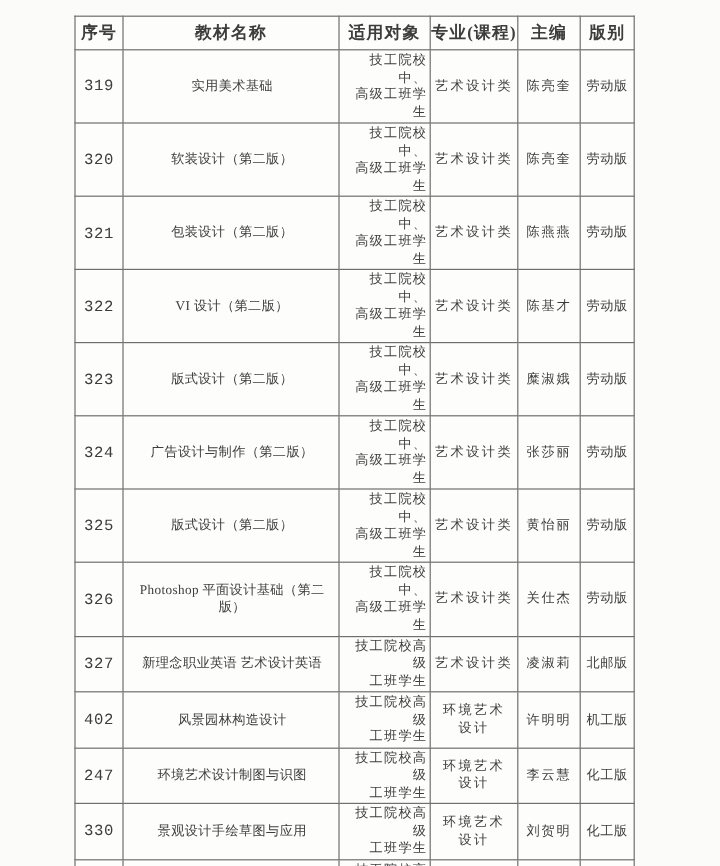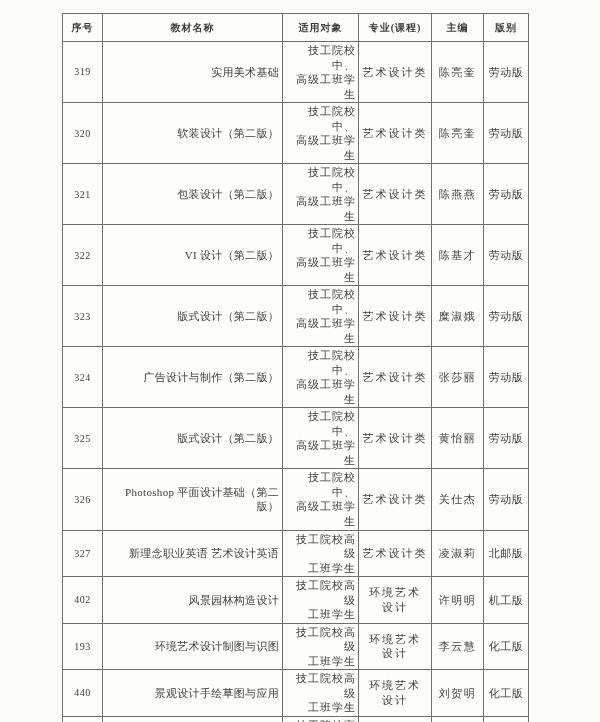--- a/index.html
+++ b/index.html
@@ -21,37 +21,37 @@
     width: 466px;
     background: #fdfdfc;
     border: 1.5px solid #4d4d4d;
   }
   th, td {
     border: 1px solid #6f6f6f;
     overflow: hidden;
   }
   thead th {
     height: 27px;
-    font-size: 10px;
+    font-size: 14px;
     font-weight: bold;
     letter-spacing: 1px;
     text-align: center;
     vertical-align: middle;
     padding: 0;
   }
   tbody tr { height: 32px; }
   td {
     font-size: 11px;
     line-height: 1.32;
     vertical-align: middle;
     text-align: center;
     padding: 1px 2px;
   }
-  td.c-no   { font-size: 10px; letter-spacing: 0.5px; }
-  td.c-name { text-align: right; padding: 1px 3px 1px 5px; letter-spacing: 0.3px; white-space: pre-line; }
+  td.c-no   { font-size: 13px; letter-spacing: 0.5px; font-family: Liberation Mono, monospace; }
+  td.c-name { text-align: center; padding: 1px 3px 1px 5px; letter-spacing: 0.3px; white-space: pre-line; }
   td.c-aud  { letter-spacing: 1px;   white-space: pre-line; text-align: right; }
   td.c-major{ letter-spacing: 2px;   white-space: pre-line; margin-left: 40px; }
   td.c-editor{ letter-spacing: 1.5px; white-space: pre-line; }
   td.c-pub  { letter-spacing: 0.5px; white-space: pre-line; }
   col.w-no   { width: 40px; }
   col.w-name { width: 180px; }
   col.w-aud  { width: 76px; }
   col.w-major{ width: 73px; }
   col.w-editor{ width: 52px; }
   col.w-pub  { width: 45px; }
@@ -165,31 +165,31 @@
     <td class="c-no">402</td>
     <td class="c-name">风景园林构造设计</td>
     <td class="c-aud">技工院校高级
 工班学生</td>
     <td class="c-major">环境艺术
 设计</td>
     <td class="c-editor">许明明</td>
     <td class="c-pub">机工版</td>
   </tr>
         <tr>
-    <td class="c-no">193</td>
+    <td class="c-no">247</td>
     <td class="c-name">环境艺术设计制图与识图</td>
     <td class="c-aud">技工院校高级
 工班学生</td>
     <td class="c-major">环境艺术
 设计</td>
     <td class="c-editor">李云慧</td>
     <td class="c-pub">化工版</td>
   </tr>
         <tr>
-    <td class="c-no">440</td>
+    <td class="c-no">330</td>
     <td class="c-name">景观设计手绘草图与应用</td>
     <td class="c-aud">技工院校高级
 工班学生</td>
     <td class="c-major">环境艺术
 设计</td>
     <td class="c-editor">刘贺明</td>
     <td class="c-pub">化工版</td>
   </tr>
         <tr>
     <td class="c-no">331</td>

